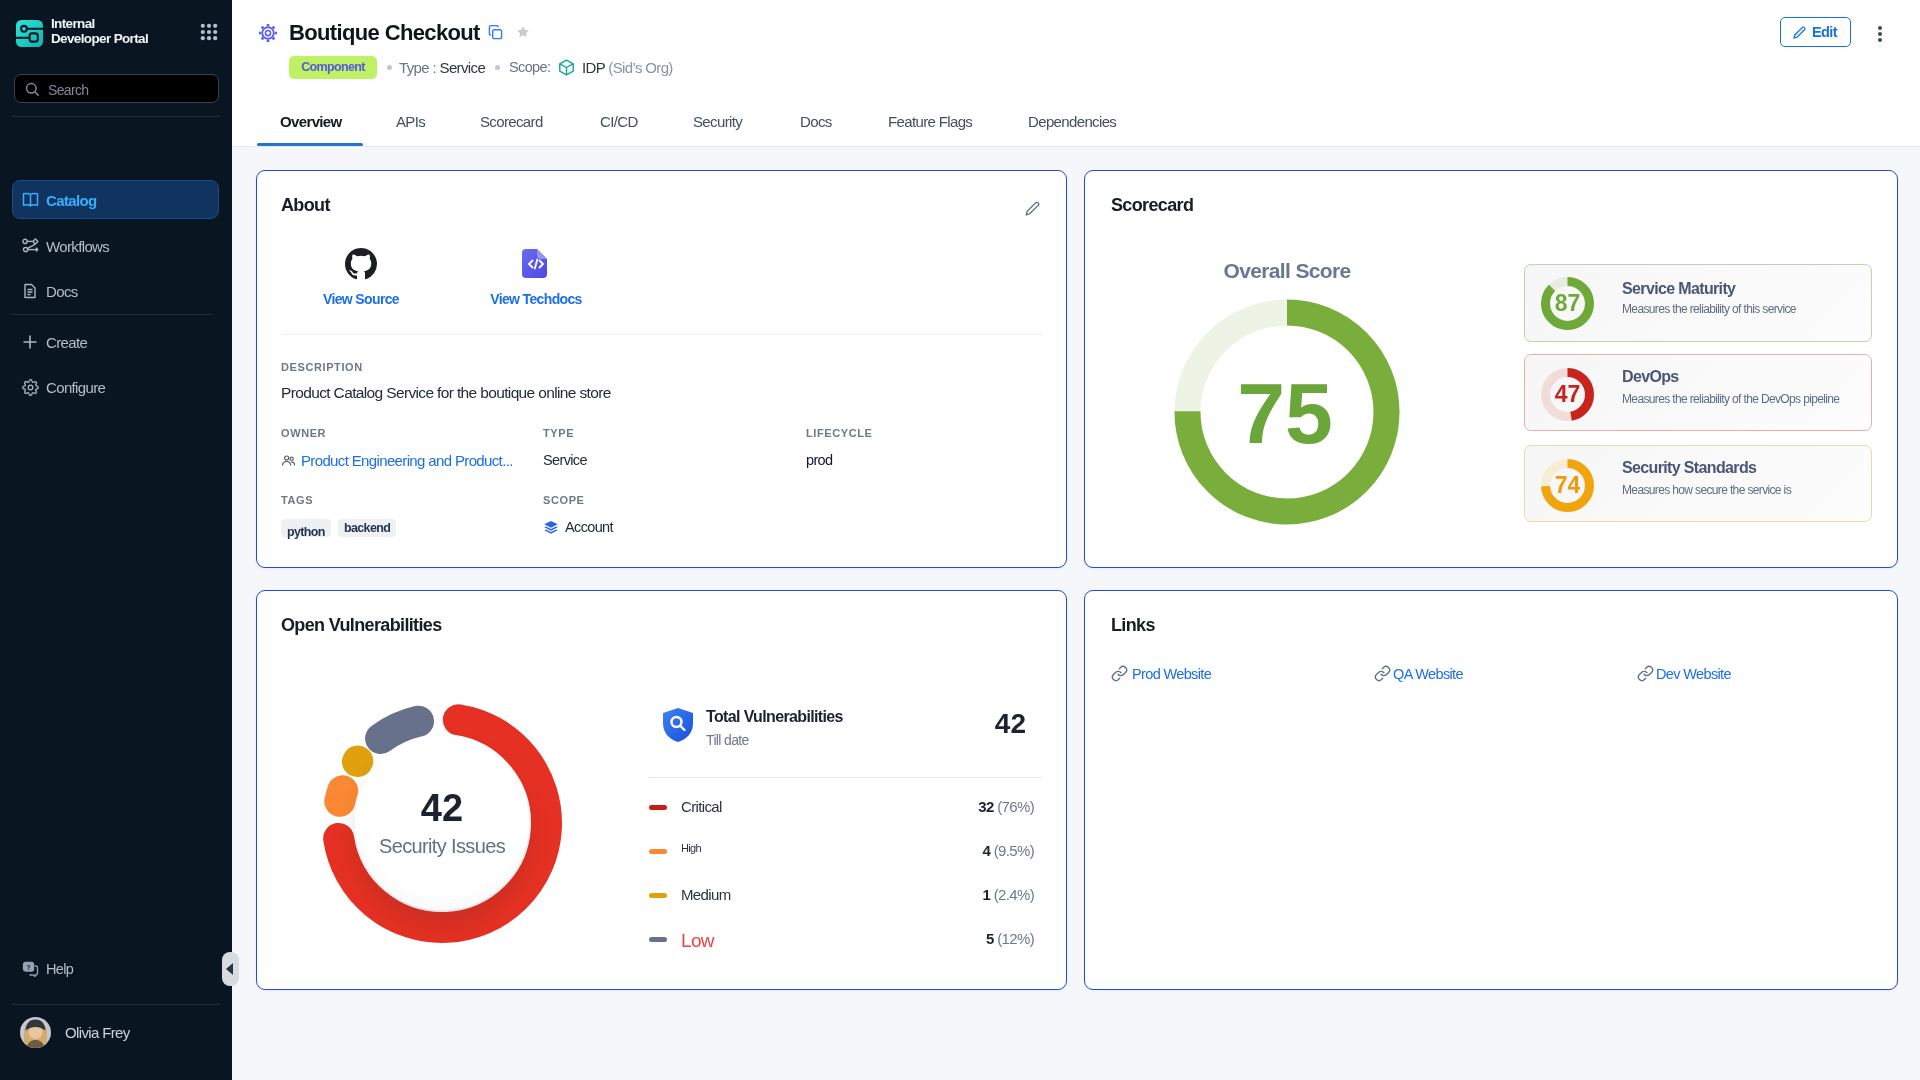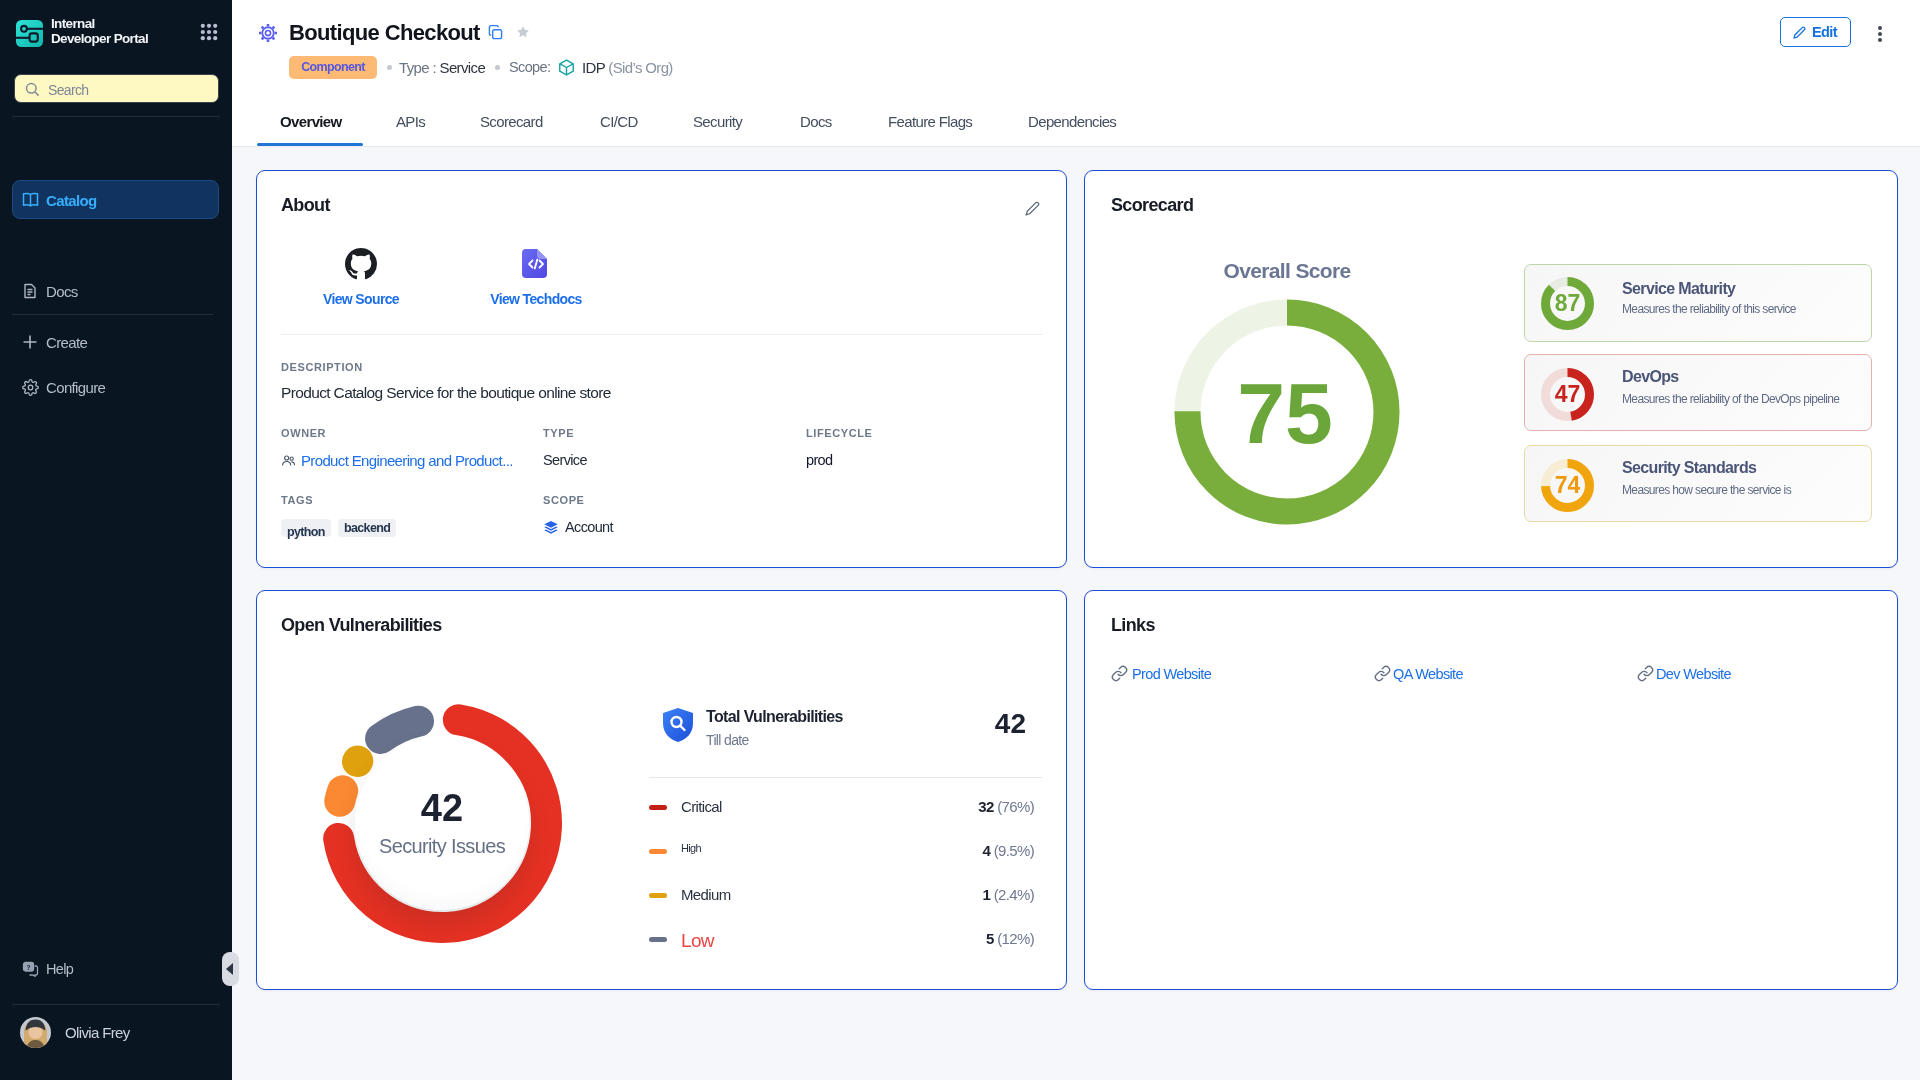--- a/index.html
+++ b/index.html
@@ -52,36 +52,48 @@
         <circle cx="15.2" cy="2.8" r="2.1"></circle>
       <circle cx="2.8" cy="9" r="2.1"></circle>
         <circle cx="9" cy="9" r="2.1"></circle>
         <circle cx="15.2" cy="9" r="2.1"></circle>
       <circle cx="2.8" cy="15.2" r="2.1"></circle>
         <circle cx="9" cy="15.2" r="2.1"></circle>
         <circle cx="15.2" cy="15.2" r="2.1"></circle>
     </g>
   </svg>
 
-  <div class="abs" style="left:14px;top:74px;width:205px;height:29px;background:#fef9c3;border:1px solid #39414f;border-radius:7px;">
+  <div class="abs" style="left:14px;top:74px;width:205px;height:29px;background:#000000;border:1px solid #39414f;border-radius:7px;">
     <svg class="abs" style="left:10px;top:7px" width="15" height="15" viewBox="0 0 15 15" fill="none" stroke="#828a9a" stroke-width="1.5">
       <circle cx="6.3" cy="6.3" r="4.8"></circle>
         <path d="M10 10 L13.6 13.6"></path>
     </svg>
     <div class="abs" style="left:33px;top:7px;color:#7e8697;font-size:14px;">Search</div>
   </div>
   <div class="side-divider" style="left:12px;top:116px;width:208px;"></div>
 
   <div id="catalog-pill"></div>
   <div class="nav-item" style="top:180px;color:#35aefc;font-weight:700;">
     <svg width="17" height="16" viewBox="0 0 17 16" fill="none" stroke="#35aefc" stroke-width="1.5" stroke-linejoin="round">
         <path d="M8.5 2.5 C7 1.3 4.5 1.2 1.5 1.8 V13.2 C4.5 12.6 7 12.7 8.5 13.9 C10 12.7 12.5 12.6 15.5 13.2 V1.8 C12.5 1.2 10 1.3 8.5 2.5 Z"></path>
         <path d="M8.5 2.7 V13.7"></path>
       </svg>
     <span class="lbl">Catalog</span>
+  </div>
+  <div class="nav-item" style="top:226px;">
+    <svg width="18" height="16" viewBox="0 0 18 16" fill="none" stroke="#aeb5c3" stroke-width="1.4" stroke-linejoin="round">
+        <circle cx="3" cy="3.4" r="2.1"></circle>
+        <path d="M5.1 3.4 H10.6"></path>
+        <path d="M13.4 0.9 L15.9 3.4 L13.4 5.9 L10.9 3.4 Z"></path>
+        <circle cx="3.6" cy="11.6" r="2.1"></circle>
+        <path d="M13 6.3 L5.6 10.4"></path>
+        <path d="M5.7 11.6 H15.6"></path>
+        <path d="M13.8 9.8 L15.8 11.6 L13.8 13.4"></path>
+      </svg>
+    <span class="lbl">Workflows</span>
   </div>
   <div class="nav-item" style="top:271px;">
     <svg width="15" height="16" viewBox="0 0 15 16" fill="none" stroke="#aeb5c3" stroke-width="1.4" stroke-linejoin="round">
         <path d="M3 1.5 H9.5 L13 5 V14.5 H3 Z"></path>
         <path d="M5.5 6.5 H10.5 M5.5 9 H10.5 M5.5 11.5 H8.5"></path>
       </svg>
     <span class="lbl">Docs</span>
   </div>
   <div class="side-divider" style="left:12px;top:314px;width:201px;"></div>
   <div class="nav-item" style="top:322px;">
@@ -147,21 +159,21 @@
 
   <svg class="abs" style="left:256px;top:25px" width="15" height="15" viewBox="0 0 16 16" fill="none" stroke="#2f7ff2" stroke-width="1.5">
     <rect x="5" y="5" width="9.5" height="9.5" rx="2"></rect>
     <path d="M11 2.5 V2.5 a1.8 1.8 0 0 0 -1.8 -1.8 H3.3 A1.8 1.8 0 0 0 1.5 2.5 V9.2 A1.8 1.8 0 0 0 3.3 11"></path>
   </svg>
 
   <svg class="abs" style="left:284px;top:25px" width="14" height="14" viewBox="0 0 24 24" fill="#c6cbd4">
       <path d="M12 2l3.09 6.26L22 9.27l-5 4.87 1.18 6.88L12 17.77l-6.18 3.25L7 14.14 2 9.27l6.91-1.01L12 2z"></path>
     </svg>
 
-  <div class="abs" style="left:57px;top:56px;width:88px;height:23px;background:#fdba74;border-radius:5px;color:#5558e0;font-size:12.5px;font-weight:600;text-align:center;line-height:23px;">Component</div>
+  <div class="abs" style="left:57px;top:56px;width:88px;height:23px;background:#bef264;border-radius:5px;color:#5558e0;font-size:12.5px;font-weight:600;text-align:center;line-height:23px;">Component</div>
   <div class="abs" style="left:155px;top:65px;width:5px;height:5px;border-radius:50%;background:#c2c7d0;"></div>
   <div class="abs" style="left:167px;top:59px;font-size:15px;color:#6b7482;">Type : <span style="color:#2e3440;">Service</span></div>
   <div class="abs" style="left:263px;top:65px;width:5px;height:5px;border-radius:50%;background:#c2c7d0;"></div>
   <div class="abs" style="left:277px;top:59px;font-size:14.5px;color:#6b7482;">Scope:</div>
   <svg class="abs" style="left:325px;top:58px" width="19" height="19" viewBox="0 0 24 24" fill="none" stroke="#16a3a0" stroke-width="1.8" stroke-linejoin="round">
     <path d="M12 2.6 L20.5 7.3 V16.7 L12 21.4 L3.5 16.7 V7.3 Z"></path>
     <path d="M3.7 7.4 L12 12 L20.3 7.4"></path>
     <path d="M12 12 V21.2"></path>
   </svg>
   <div class="abs" style="left:350px;top:59px;font-size:15px;color:#2e3440;">IDP <span style="color:#8a93a1;">(Sid’s Org)</span></div>

